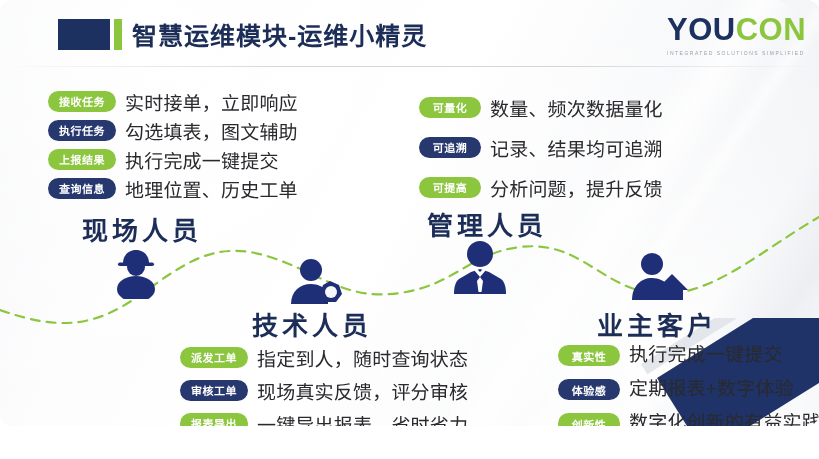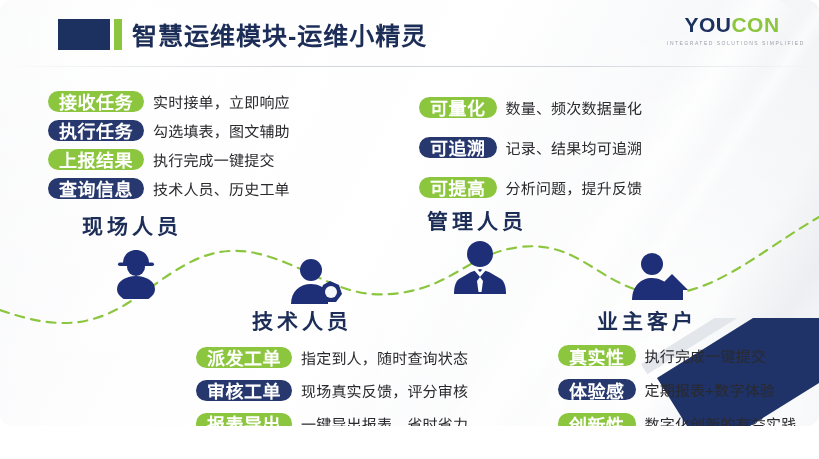--- a/index.html
+++ b/index.html
@@ -85,21 +85,21 @@
     color: #1c2d57;
     white-space: nowrap;
   }
   .hdr-rule {
     position: absolute; left: 0; top: 66px; width: 819px; height: 1px;
     background: linear-gradient(to right, rgba(200,205,214,0) 0%, rgba(196,201,210,.75) 35%, rgba(196,201,210,.75) 70%, rgba(200,205,214,0) 100%);
   }
 
   
   .logo { position: absolute; right: 22px; top: 14px; width: 130px; height: 44px; text-align: center; }
-  .logo-word { font-size: 21px; font-weight: 800; letter-spacing: .5px; line-height: 1; white-space: nowrap; }
+  .logo-word { font-size: 31px; font-weight: 800; letter-spacing: .5px; line-height: 1; white-space: nowrap; }
   .logo-you { color: #1d3160; }
   .logo-con { color: #8cc63f; }
   .logo-tag {
     margin-top: 5px;
     font-size: 5px;
     letter-spacing: 1.5px;
     color: #9aa1ac;
     white-space: nowrap;
     text-transform: uppercase;
   }
@@ -109,50 +109,50 @@
   .row { display: flex; align-items: center; height: 22px; margin-bottom: 6px; }
   .pill {
     display: inline-flex;
     align-items: center;
     justify-content: center;
     height: 21px;
     min-width: 62px;
     padding: 0 11px;
     border-radius: 11px;
     color: #ffffff;
-    font-size: 18px;
+    font-size: 11px;
     font-weight: 700;
     letter-spacing: .5px;
     white-space: nowrap;
     box-sizing: border-box;
     font-family: Liberation Mono, monospace;
   }
   .pill.green { background: #8cc63f; }
   .pill.navy  { background: #27386e; }
   .row-desc {
     margin-left: 9px;
-    font-size: 15px;
+    font-size: 19px;
     color: #2a2a2e;
     white-space: nowrap;
     letter-spacing: .2px;
   }
 
   #grp-field   { left: 48px;  top: 90px; }
   #grp-manager { left: 419px; top: 96px; }
   #grp-manager .row { margin-bottom: 18px; }
-  #grp-tech    { left: 196px; top: 346px; }
+  #grp-tech    { left: 180px; top: 346px; }
   #grp-tech .row { margin-bottom: 11px; }
   #grp-owner   { left: 558px; top: 344px; }
   #grp-owner .row { margin-bottom: 12px; align-items: flex-end; }
   #grp-field .row { margin-bottom: 7px; }
 
   
   .role-label {
     position: absolute;
-    font-size: 21px;
+    font-size: 26px;
     font-weight: 700;
     letter-spacing: 4px;
     color: #1c2d57;
     white-space: nowrap;
   }
   #label-field   { left: 82px;  top: 210px; }
   #label-manager { left: 427px; top: 205px; }
   #label-tech    { left: 252px; top: 305px; }
   #label-owner   { left: 597px; top: 305px; }
 
@@ -232,21 +232,21 @@
     <div class="row">
       <span class="pill navy">执行任务</span>
       <span class="row-desc">勾选填表，图文辅助</span>
     </div>
     <div class="row">
       <span class="pill green">上报结果</span>
       <span class="row-desc">执行完成一键提交</span>
     </div>
     <div class="row">
       <span class="pill navy">查询信息</span>
-      <span class="row-desc">技术人员、历史工单</span>
+      <span class="row-desc">地理位置、历史工单</span>
     </div>
   </div>
 
   <div class="group" id="grp-manager">
     <div class="row">
       <span class="pill green">可量化</span>
       <span class="row-desc">数量、频次数据量化</span>
     </div>
     <div class="row">
       <span class="pill navy">可追溯</span>

